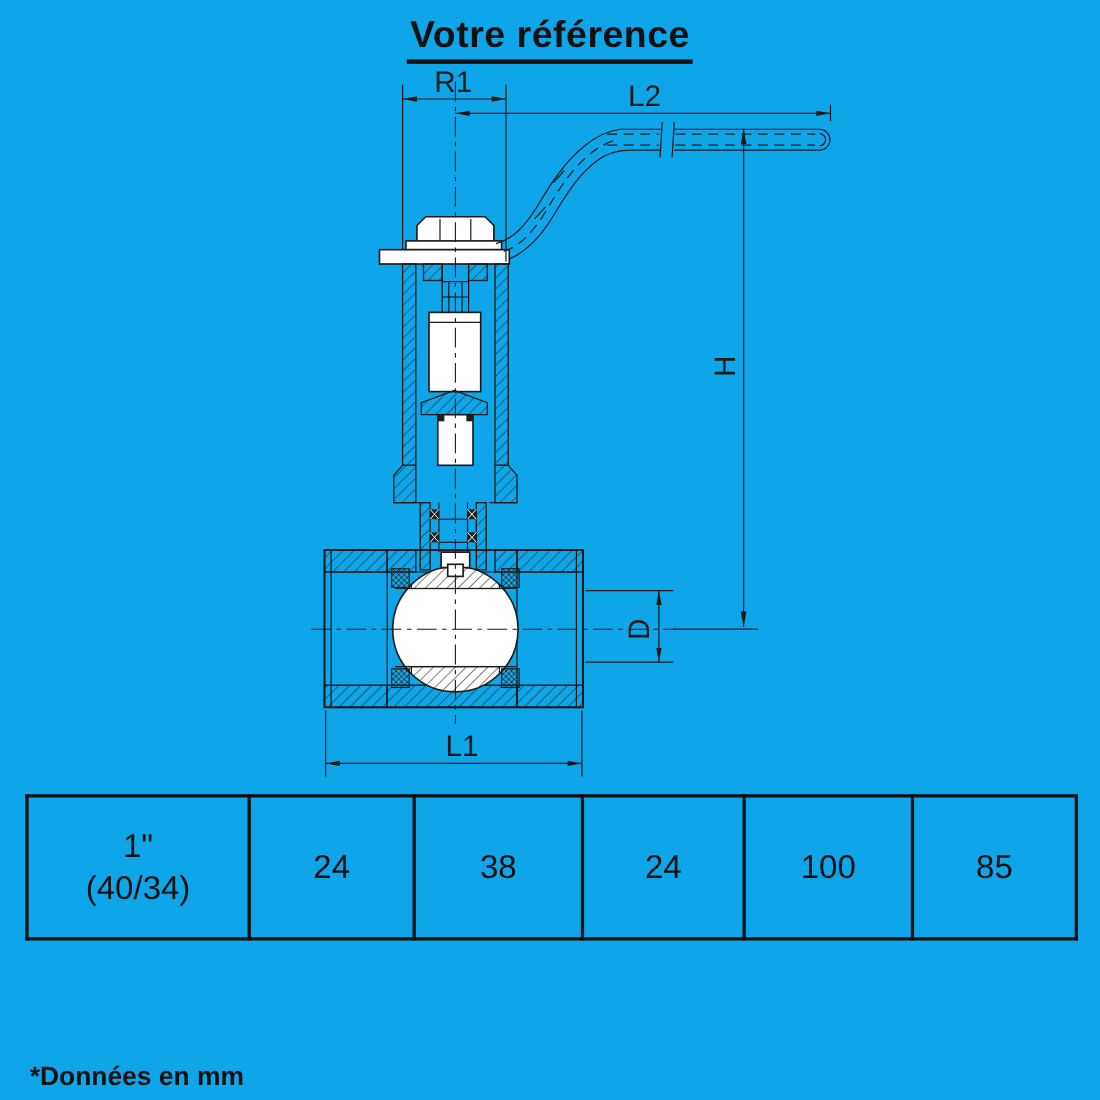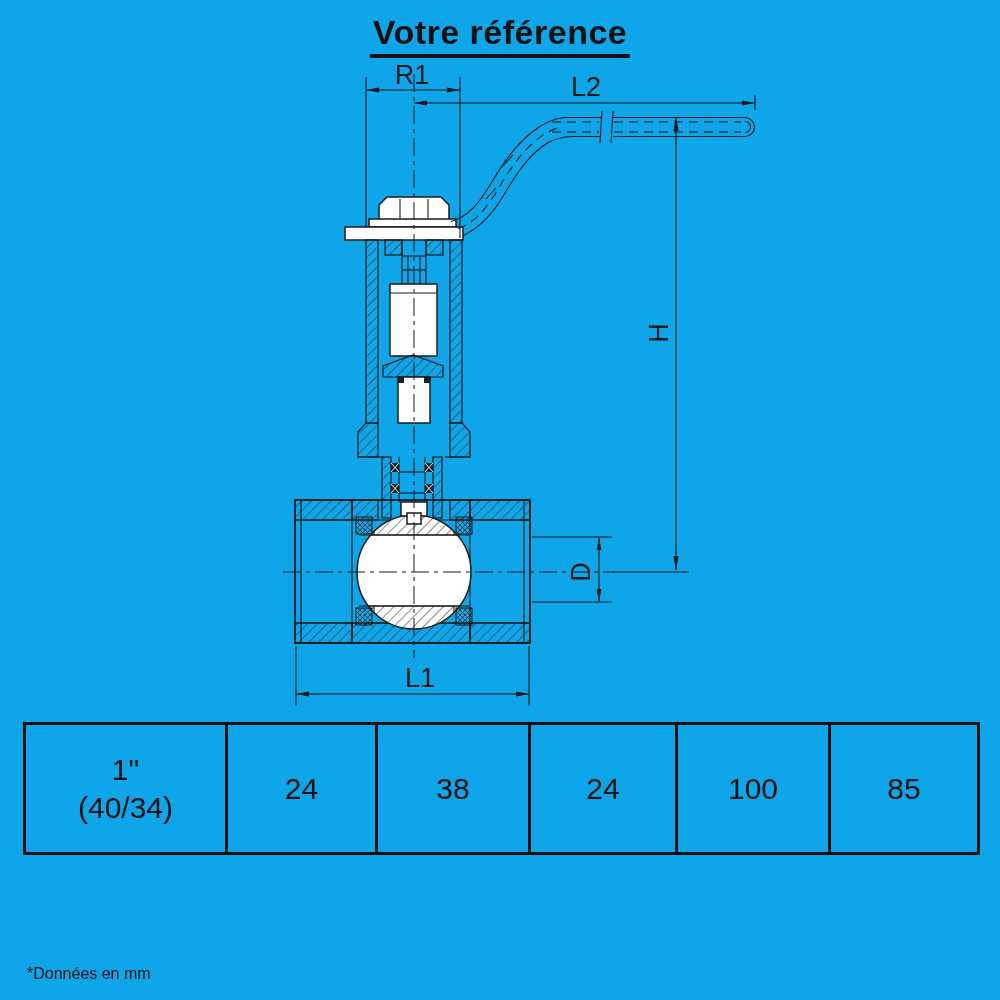--- a/index.html
+++ b/index.html
@@ -19,21 +19,21 @@
   .dl{fill:none;stroke:#1b1b1b;stroke-width:1.1;}
   .dsh{fill:none;stroke:#1b1b1b;stroke-width:1.1;stroke-dasharray:9 6;}
   .ar{fill:#1b1b1b;stroke:none;}
   text.dim{font-family:"Liberation Sans",sans-serif;font-size:27px;fill:#1b1b1b;}
   .spec-table{position:absolute;left:23px;top:722px;border-collapse:collapse;table-layout:fixed;}
   .spec-table td{border:3px solid #111;text-align:center;vertical-align:middle;
                  font-size:30px;padding:0;}
   .spec-table tr.hdr td{height:95px;font-size:31px;}
   .spec-table tr.val td{height:127px;}
   .dia-cell div{line-height:38px;}
-  .footnote{position:absolute;left:27px;top:965px;font-size:16px;font-weight:normal;}
+  .footnote{position:absolute;left:27px;top:965px;font-size:24px;font-weight:bold;}
 </style>
 </head>
 <body>
 
 <div class="stage">
 
   <div class="page-title">Votre référence</div>
 
   <svg width="1000" height="1000" viewBox="0 0 1000 1000">
     <defs>

